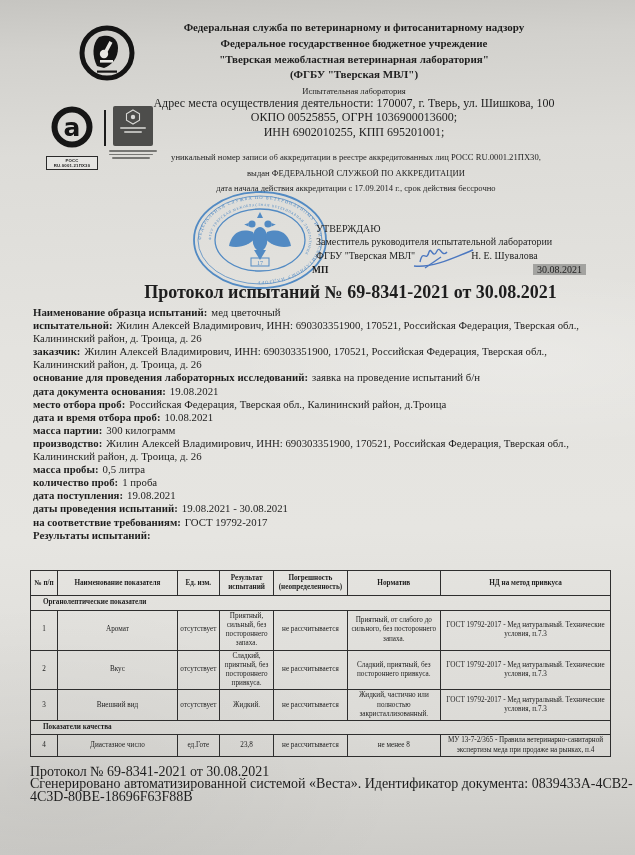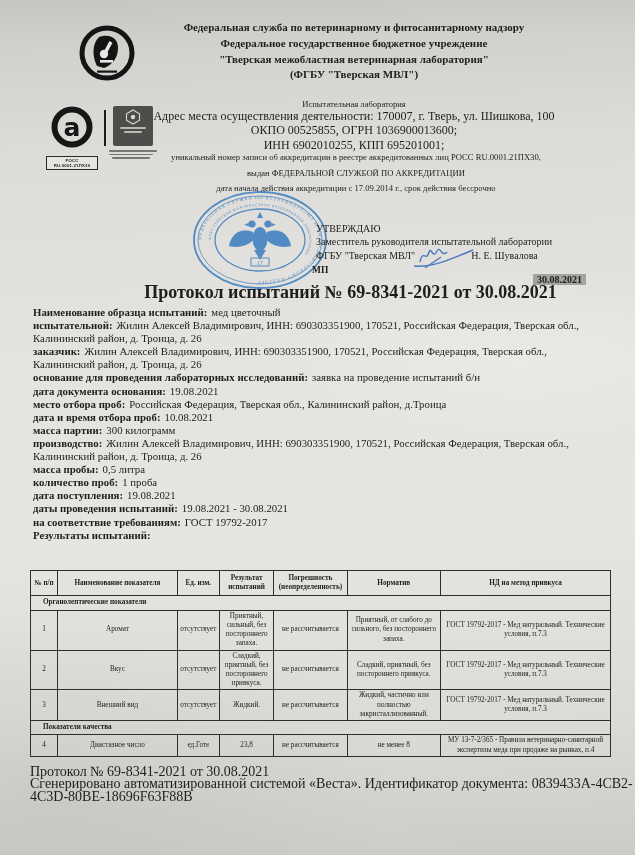--- a/index.html
+++ b/index.html
@@ -7,21 +7,21 @@
     position:relative;width:635px;height:855px;overflow:hidden;
     font-family:"Liberation Serif","DejaVu Serif",serif;color:#1e1e1e;
     background:
       radial-gradient(ellipse 420px 130px at 82% 42%, rgba(255,255,255,0.22), transparent 70%),
       radial-gradient(ellipse 500px 260px at 8% 92%, rgba(0,0,0,0.05), transparent 70%),
       linear-gradient(178deg,#c6c5c1 0%,#d2d1cd 6%,#dddcd8 18%,#e4e3df 40%,#e6e5e1 62%,#dcdbd7 84%,#cccbc7 100%);
   }
   
   .org-header{position:absolute;top:20px;left:100px;width:508px;text-align:center;}
   .org-line{font-weight:bold;font-size:11px;line-height:15.8px;}
-  .lab-line{font-size:8.6px;margin-top:16px;}
+  .lab-line{font-size:8.6px;margin-top:3px;}
   .contact-line{font-size:12px;line-height:13.3px;margin-top:1px;}
   .accr-lines{position:absolute;top:150px;left:76px;width:560px;text-align:center;font-size:8.6px;line-height:15.6px;}
   
   .rsn-logo{position:absolute;left:78px;top:24px;width:58px;height:58px;}
   .accr-wrap{position:absolute;left:46px;top:106px;width:52px;text-align:center;}
   .accr-num{border:1px solid #2a2a2a;font-size:4.3px;letter-spacing:.2px;padding:1px 0;margin-top:2px;
             font-family:"Liberation Sans","DejaVu Sans",sans-serif;font-weight:bold;color:#222;background:rgba(255,255,255,.25);}
   .logo-divider{position:absolute;left:104px;top:110px;width:2px;height:36px;background:#1c1c1c;}
   .badge{position:absolute;left:113px;top:106px;width:40px;height:40px;background:#4d4d4b;border-radius:2px;
          display:flex;flex-direction:column;align-items:center;padding-top:3px;box-sizing:border-box;}
@@ -29,21 +29,21 @@
   .badge-bar.short{width:18px;}
   .badge-caption{position:absolute;left:109px;top:149px;width:48px;}
   .cap-bar{height:1.8px;background:#777774;margin-top:1.4px;border-radius:1px;}
   .cap-bar.c2{width:44px;} .cap-bar.c3{width:38px;margin-left:3px;}
   
   .stamp{position:absolute;left:189px;top:188px;width:142px;height:104px;opacity:.88;}
   .mp{position:absolute;left:312px;top:265px;font-size:9.5px;font-weight:bold;}
   .approval{position:absolute;left:316px;top:222px;width:306px;font-size:10px;line-height:13.2px;}
   .appr-row3{display:flex;align-items:center;height:15px;}
   .sig-svg{margin:-5px -4px -8px -2px;}
-  .appr-date{text-align:right;padding-right:36px;margin-top:10px;font-weight:bold;}
+  .appr-date{text-align:right;padding-right:36px;margin-top:0;}
   .hl{background:#a3a3a0;padding:0 4px;}
   .doc-title{position:absolute;top:282px;left:66px;right:0;text-align:center;font-size:18px;font-weight:bold;}
   
   .fields{position:absolute;top:306px;left:33px;width:552px;font-size:10.8px;line-height:13.1px;}
   .fl{font-weight:bold;margin-right:4px;}
   
   .lower{position:absolute;top:570px;left:30px;width:618px;}
   table.results{border-collapse:collapse;width:581px;table-layout:fixed;font-size:7.2px;line-height:1.28;}
   table.results th,table.results td{border:1px solid #2e2e2e;padding:1px 2px;text-align:center;vertical-align:middle;word-wrap:break-word;}
   table.results th{font-weight:bold;padding:3px 1px;}

